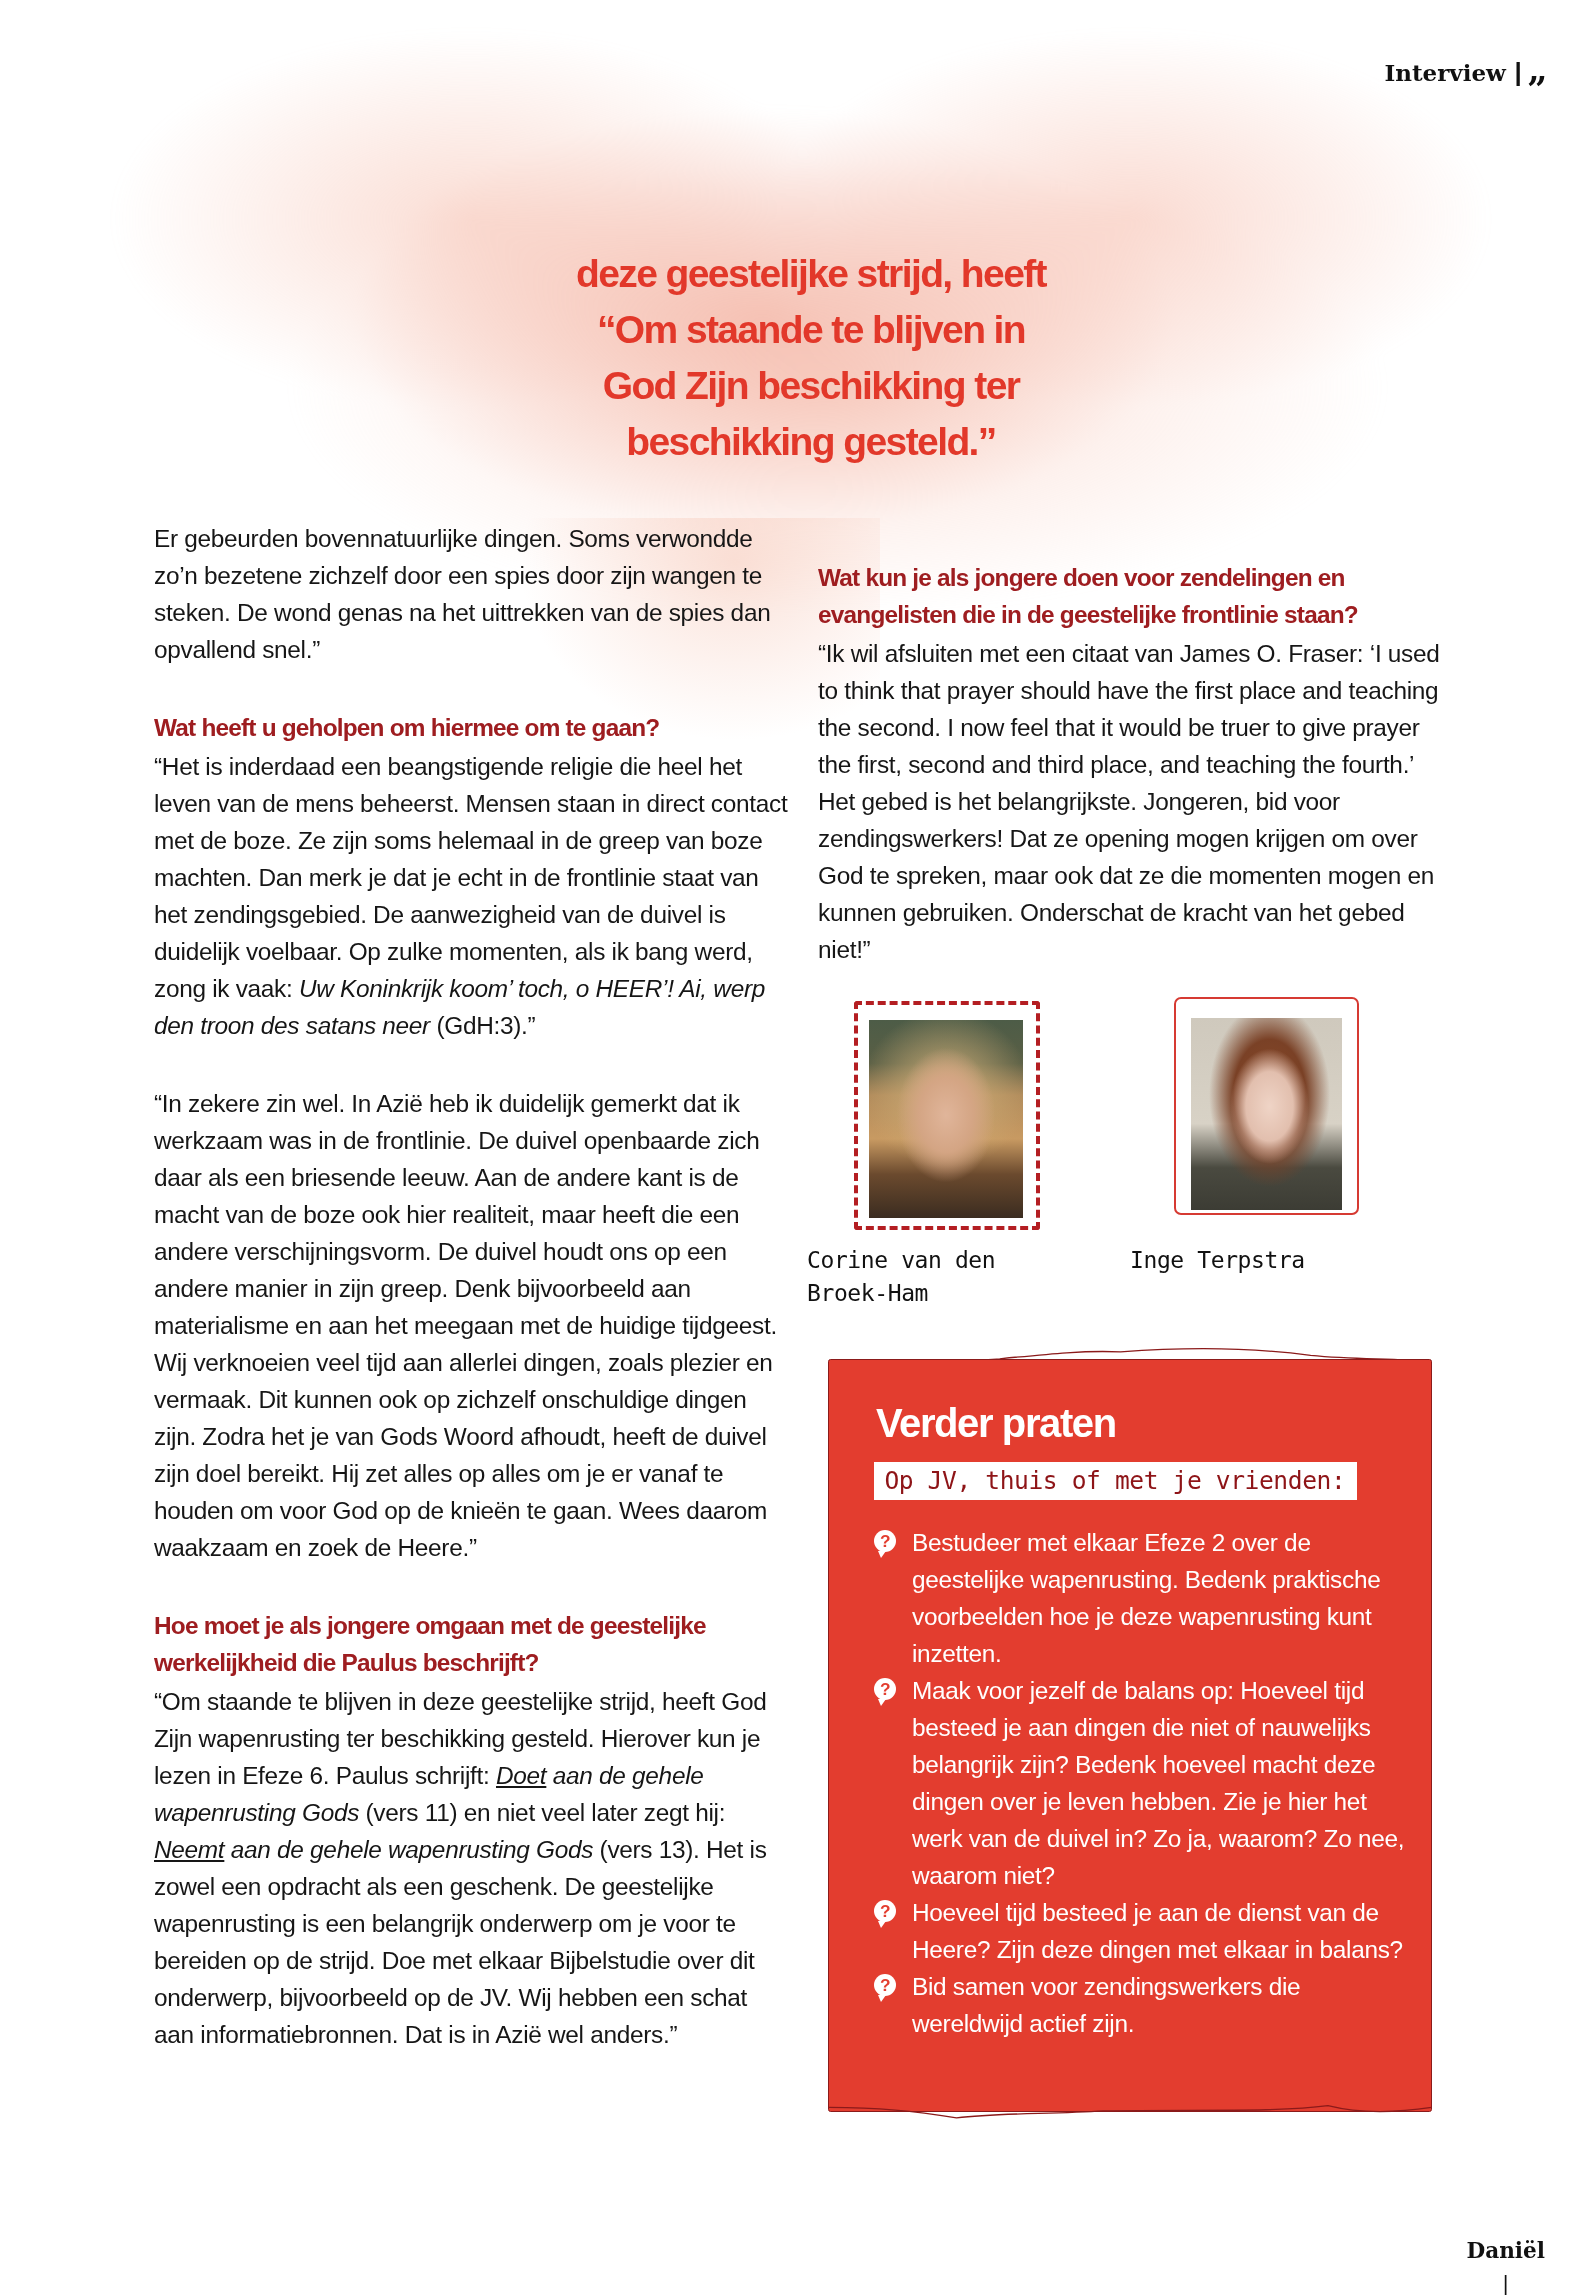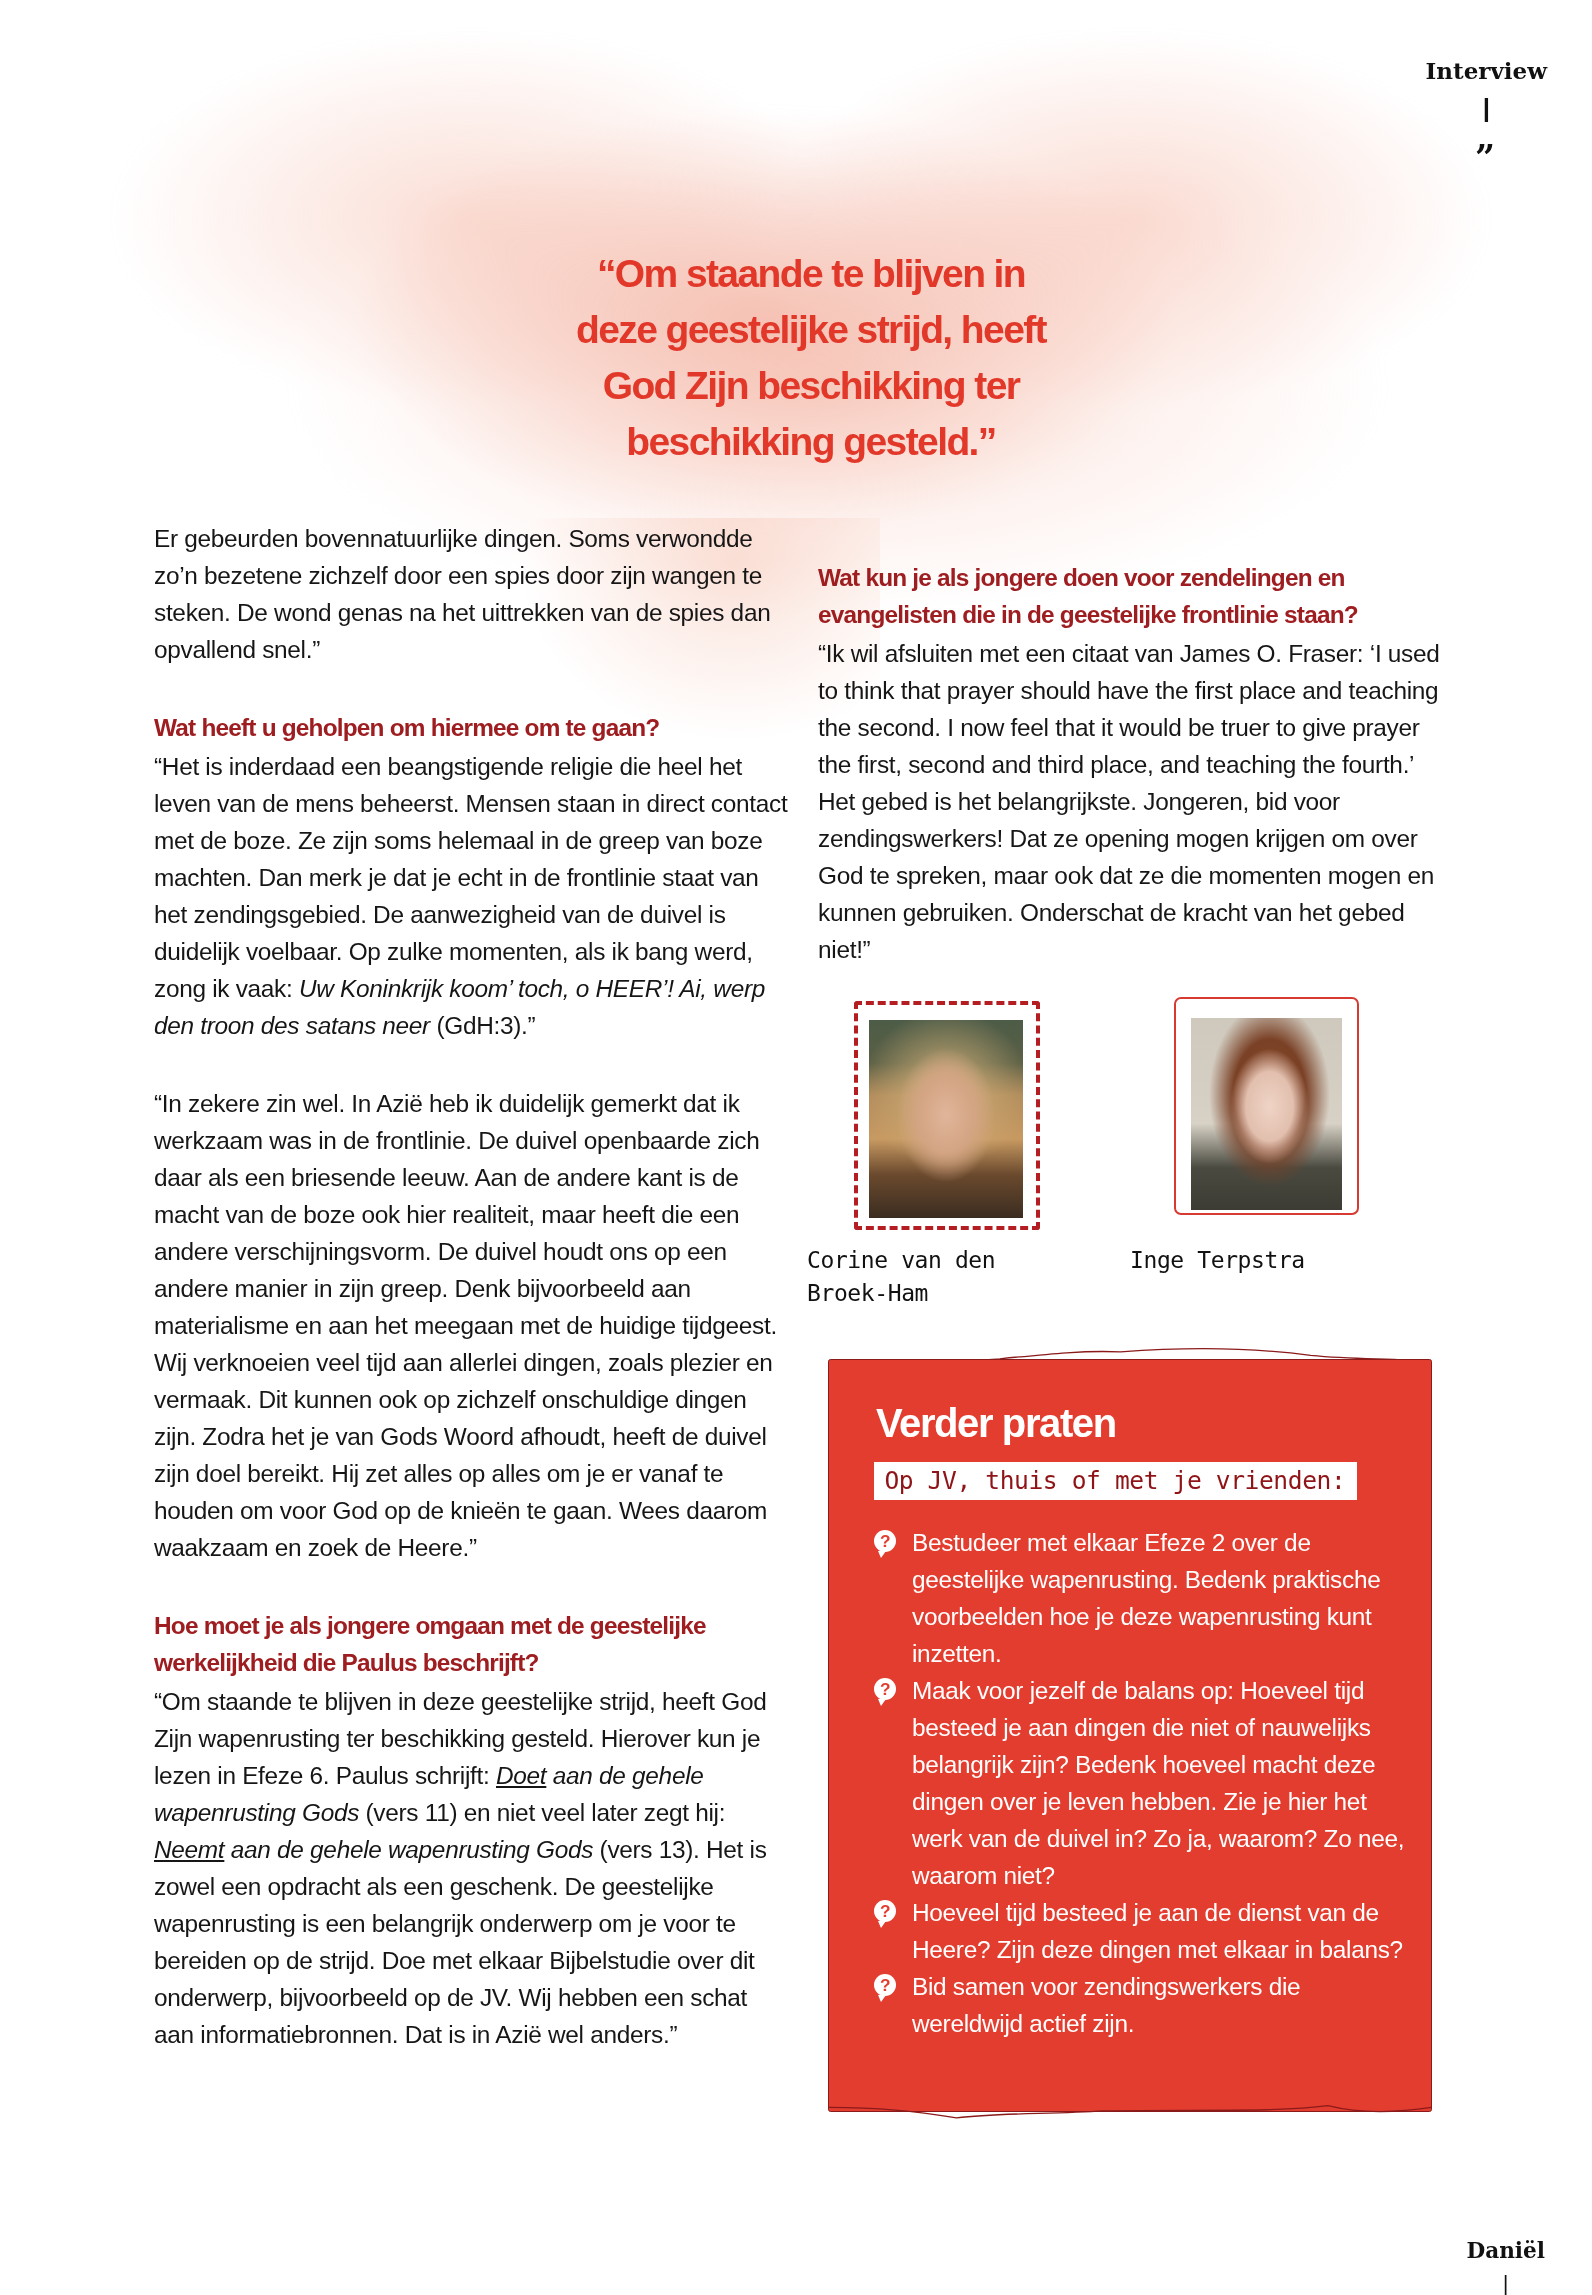--- a/index.html
+++ b/index.html
@@ -16,21 +16,21 @@
       radial-gradient(ellipse 35% 40% at 25% 30%, rgba(245,180,160,0.45), rgba(245,180,160,0) 70%),
       radial-gradient(ellipse 50% 45% at 50% 55%, rgba(248,200,185,0.55), rgba(248,200,185,0) 75%);
     filter: blur(5.2px);
   }
   .wash2 {
     position: absolute; left: 518px; top: 518px; width: 362px; height: 224px;
     background: radial-gradient(ellipse at 60% 20%, rgba(245,190,170,0.45), rgba(245,190,170,0) 70%);
   }
   .section-label {
     position: absolute; right: 45px; top: 57px; font-family: "DejaVu Serif", serif;
-    font-weight: bold; font-size: 23px; color: #111; display: flex; align-items: center; gap: 8.6px; flex-direction: column;
+    font-weight: bold; font-size: 23px; color: #111; display: flex; align-items: center; gap: 8.6px;
   }
   .section-label .sep { font-family: "Liberation Sans", sans-serif; font-weight: bold; font-size: 26px; }
   .quote-icon { font-family: "DejaVu Serif", serif; font-weight: bold; font-size: 35px; line-height: 17.3px; letter-spacing: -3.5px; transform: rotate(180deg); display: inline-block; }
 
   .pullquote {
     position: absolute; left: 483px; top: 246px; width: 656px; text-align: center;
     color: #e2382a; font-family: "Liberation Sans", sans-serif; font-weight: bold;
     font-size: 39px; line-height: 56px; letter-spacing: -1.6px;
   }
 
@@ -111,22 +111,22 @@
 <div class="wash"></div>
 <div class="wash2"></div>
 
 <div class="section-label">
   <span>Interview</span>
   <span class="sep">|</span>
   <span class="quote-icon">“</span>
 </div>
 
 <div class="pullquote">
+  <div>deze geestelijke strijd, heeft</div>
   <div>“Om staande te blijven in</div>
-  <div>deze geestelijke strijd, heeft</div>
   <div>God Zijn beschikking ter</div>
   <div>beschikking gesteld.”</div>
 </div>
 
 <div class="col col-left">
   <p>Er gebeurden bovennatuurlijke dingen. Soms verwondde zo’n bezetene zichzelf door een spies door zijn wangen te steken. De wond genas na het uittrekken van de spies dan opvallend snel.”</p>
   <div class="gap"></div>
   <p class="q">Wat heeft u geholpen om hiermee om te gaan?</p>
   <p><span>“Het is inderdaad een beangstigende religie die heel het leven van de mens beheerst. Mensen staan in direct contact met de boze. Ze zijn soms helemaal in de greep van boze machten. Dan merk je dat je echt in de frontlinie staat van het zendingsgebied. De aanwezigheid van de duivel is duidelijk voelbaar. Op zulke momenten, als ik bang werd, zong ik vaak: </span><i>Uw Koninkrijk koom’ toch, o HEER’! Ai, werp den troon des satans neer</i><span> (GdH:3).”</span></p>
   <div class="gap"></div>

